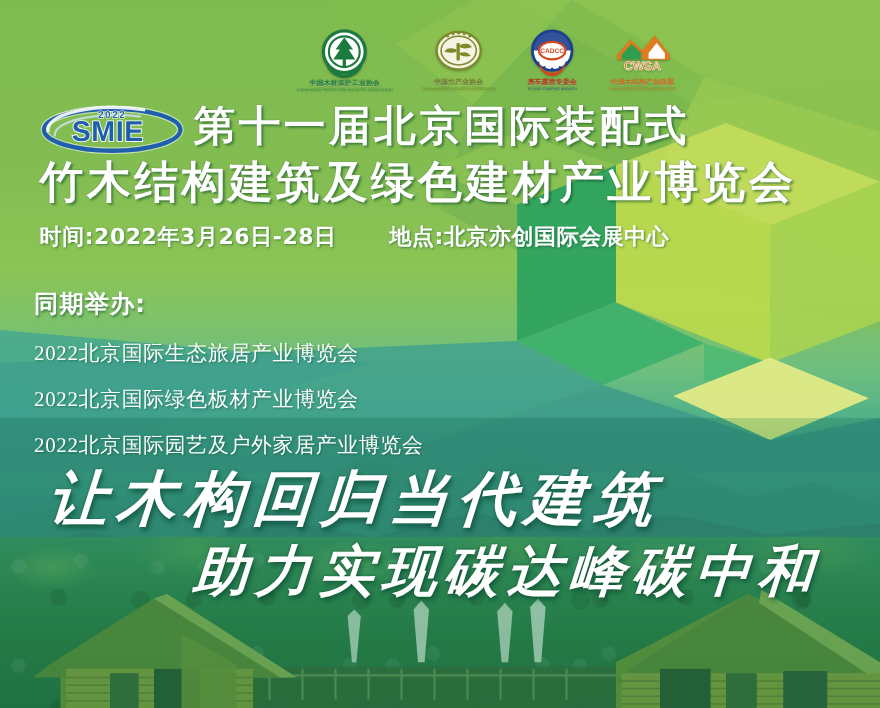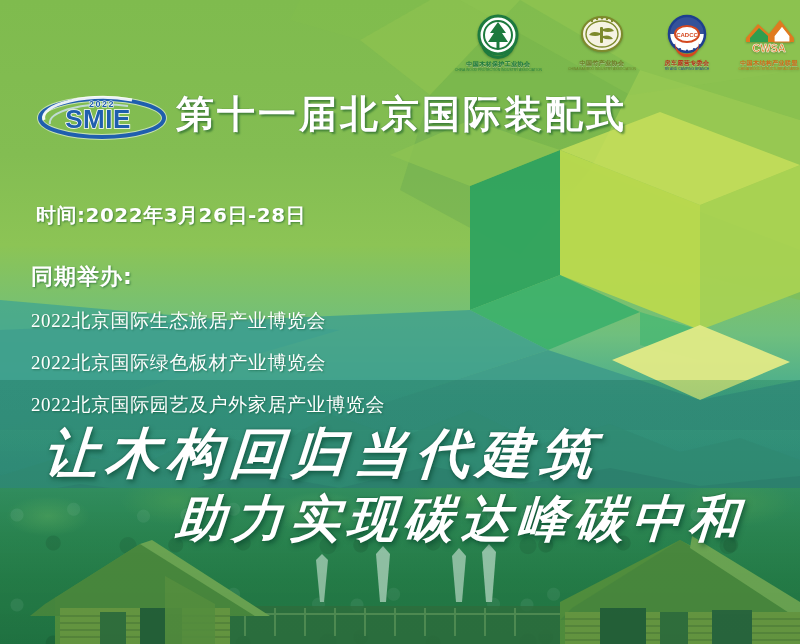--- a/index.html
+++ b/index.html
@@ -57,22 +57,22 @@
   }
   .cabins{position:absolute;left:0;bottom:0;width:800px;height:120px;}
   .green-wash{
     position:absolute;left:0;top:0;width:800px;height:264px;
     background:linear-gradient(180deg,rgba(40,150,120,.25),rgba(30,130,90,.30));
     mix-blend-mode:multiply;pointer-events:none;
   }
 
   
   .logo-bar{
-    position:absolute;left:0;top:4px;width:800px;height:78px;
-    display:flex;align-items:center;justify-content:flex-end;gap:26px;
+    position:absolute;left:0;top:16px;width:800px;height:78px;
+    display:flex;align-items:center;justify-content:center;gap:26px;
     padding-left:85px;box-sizing:border-box;
   }
   .assoc-logo{
     display:flex;flex-direction:column;align-items:center;justify-content:center;
     filter:drop-shadow(0 1px 1px rgba(0,0,0,.25));
   }
   .assoc-mark{position:relative;}
   .assoc-cn{
     margin-top:2px;font-size:6px;line-height:7px;font-weight:bold;
     letter-spacing:.4px;white-space:nowrap;text-shadow:0 1px 0 rgba(255,255,255,.35);
@@ -325,24 +325,26 @@
           <ellipse cx="66" cy="26" rx="62" ry="19" fill="none" stroke="#ffffff" stroke-width="6" opacity="0.55"></ellipse>
           <ellipse cx="66" cy="26" rx="62" ry="19" fill="none" stroke="#1f5fae" stroke-width="4"></ellipse>
           <path d="M8 28 A60 20 0 0 1 96 8" fill="none" stroke="#ffffff" stroke-width="3" opacity="0.9"></path>
           <path d="M14 32 A56 18 0 0 1 92 14" fill="none" stroke="#cfe2f5" stroke-width="2" opacity="0.8"></path>
           <text x="62" y="36" font-size="26" font-weight="bold" fill="#1f5fae" text-anchor="middle" font-family="Liberation Sans, sans-serif" letter-spacing="0.5" stroke="#ffffff" stroke-width="1.6" paint-order="stroke">SMIE</text>
           <text x="66" y="15" font-size="9" font-weight="bold" fill="#1f5fae" text-anchor="middle" font-family="Liberation Sans, sans-serif" letter-spacing="1.5" stroke="#ffffff" stroke-width="1" paint-order="stroke">2022</text>
         </svg>
       </div>
       <div class="title-main">第十一届北京国际装配式</div>
     </div>
+    <div class="line2">竹木结构建筑及绿色建材产业博览会</div>
   </div>
 
   <div class="meta-row">
     <span>时间:2022年3月26日-28日</span>
+    <span>地点:北京亦创国际会展中心</span>
   </div>
 
   <div class="concurrent">
     <div class="concurrent-title">同期举办:</div>
     <div class="concurrent-item">2022北京国际生态旅居产业博览会</div>
     <div class="concurrent-item">2022北京国际绿色板材产业博览会</div>
     <div class="concurrent-item">2022北京国际园艺及户外家居产业博览会</div>
   </div>
 
   <div class="slogan1">让木构回归当代建筑</div>

